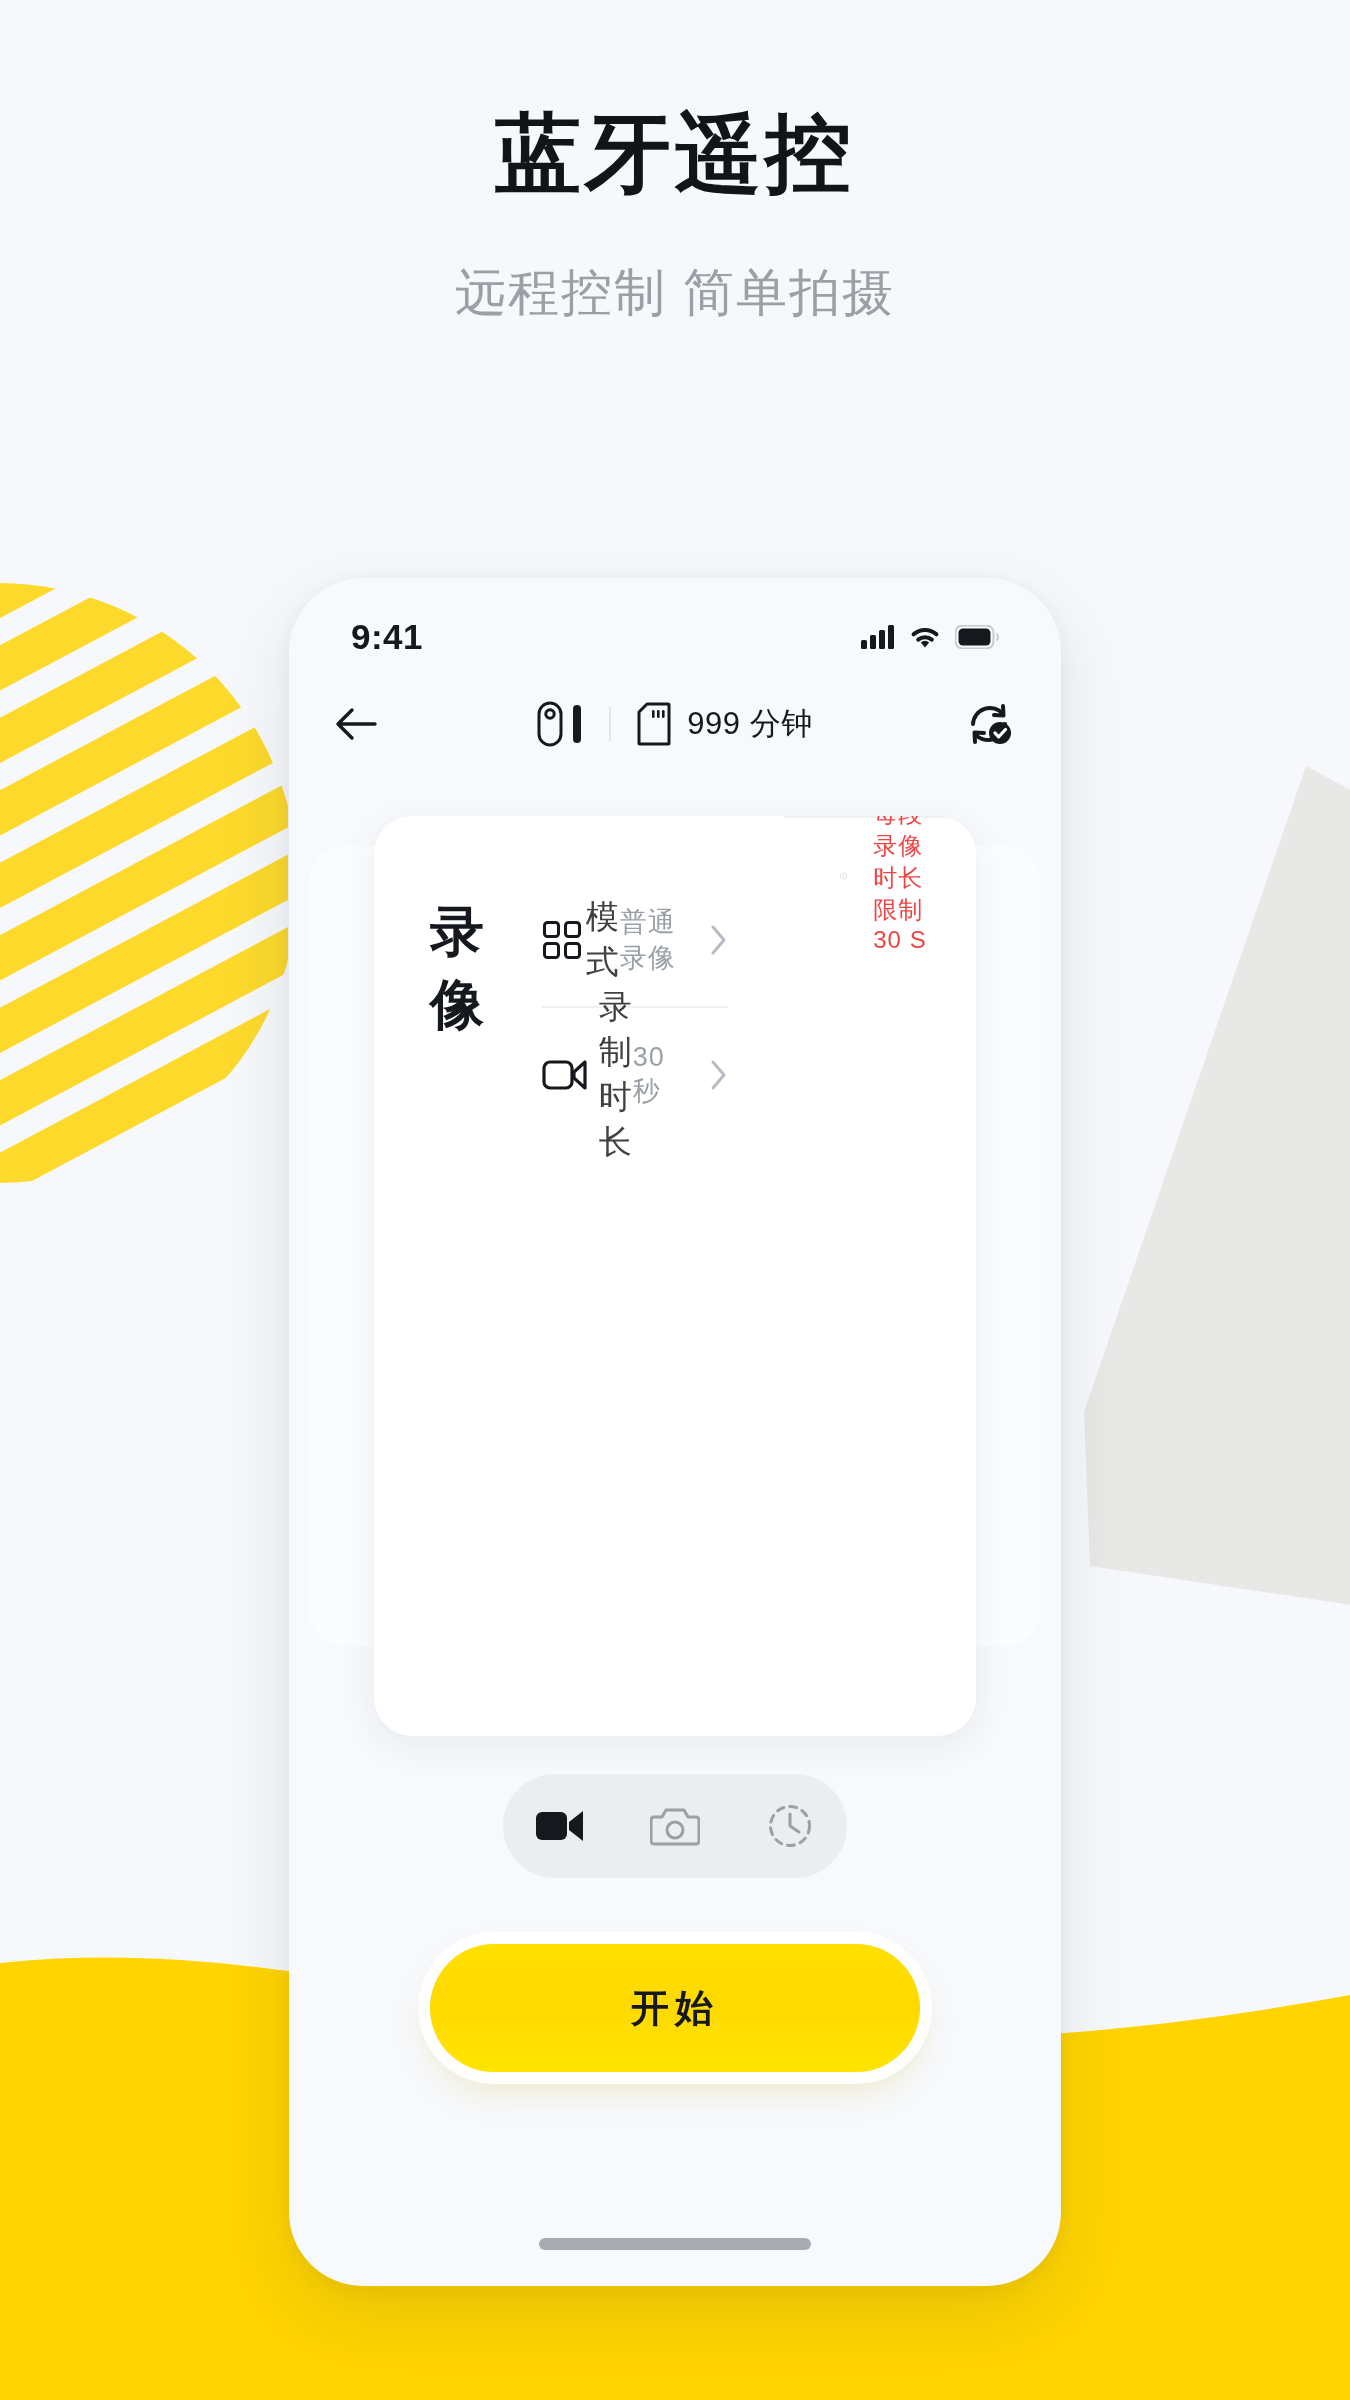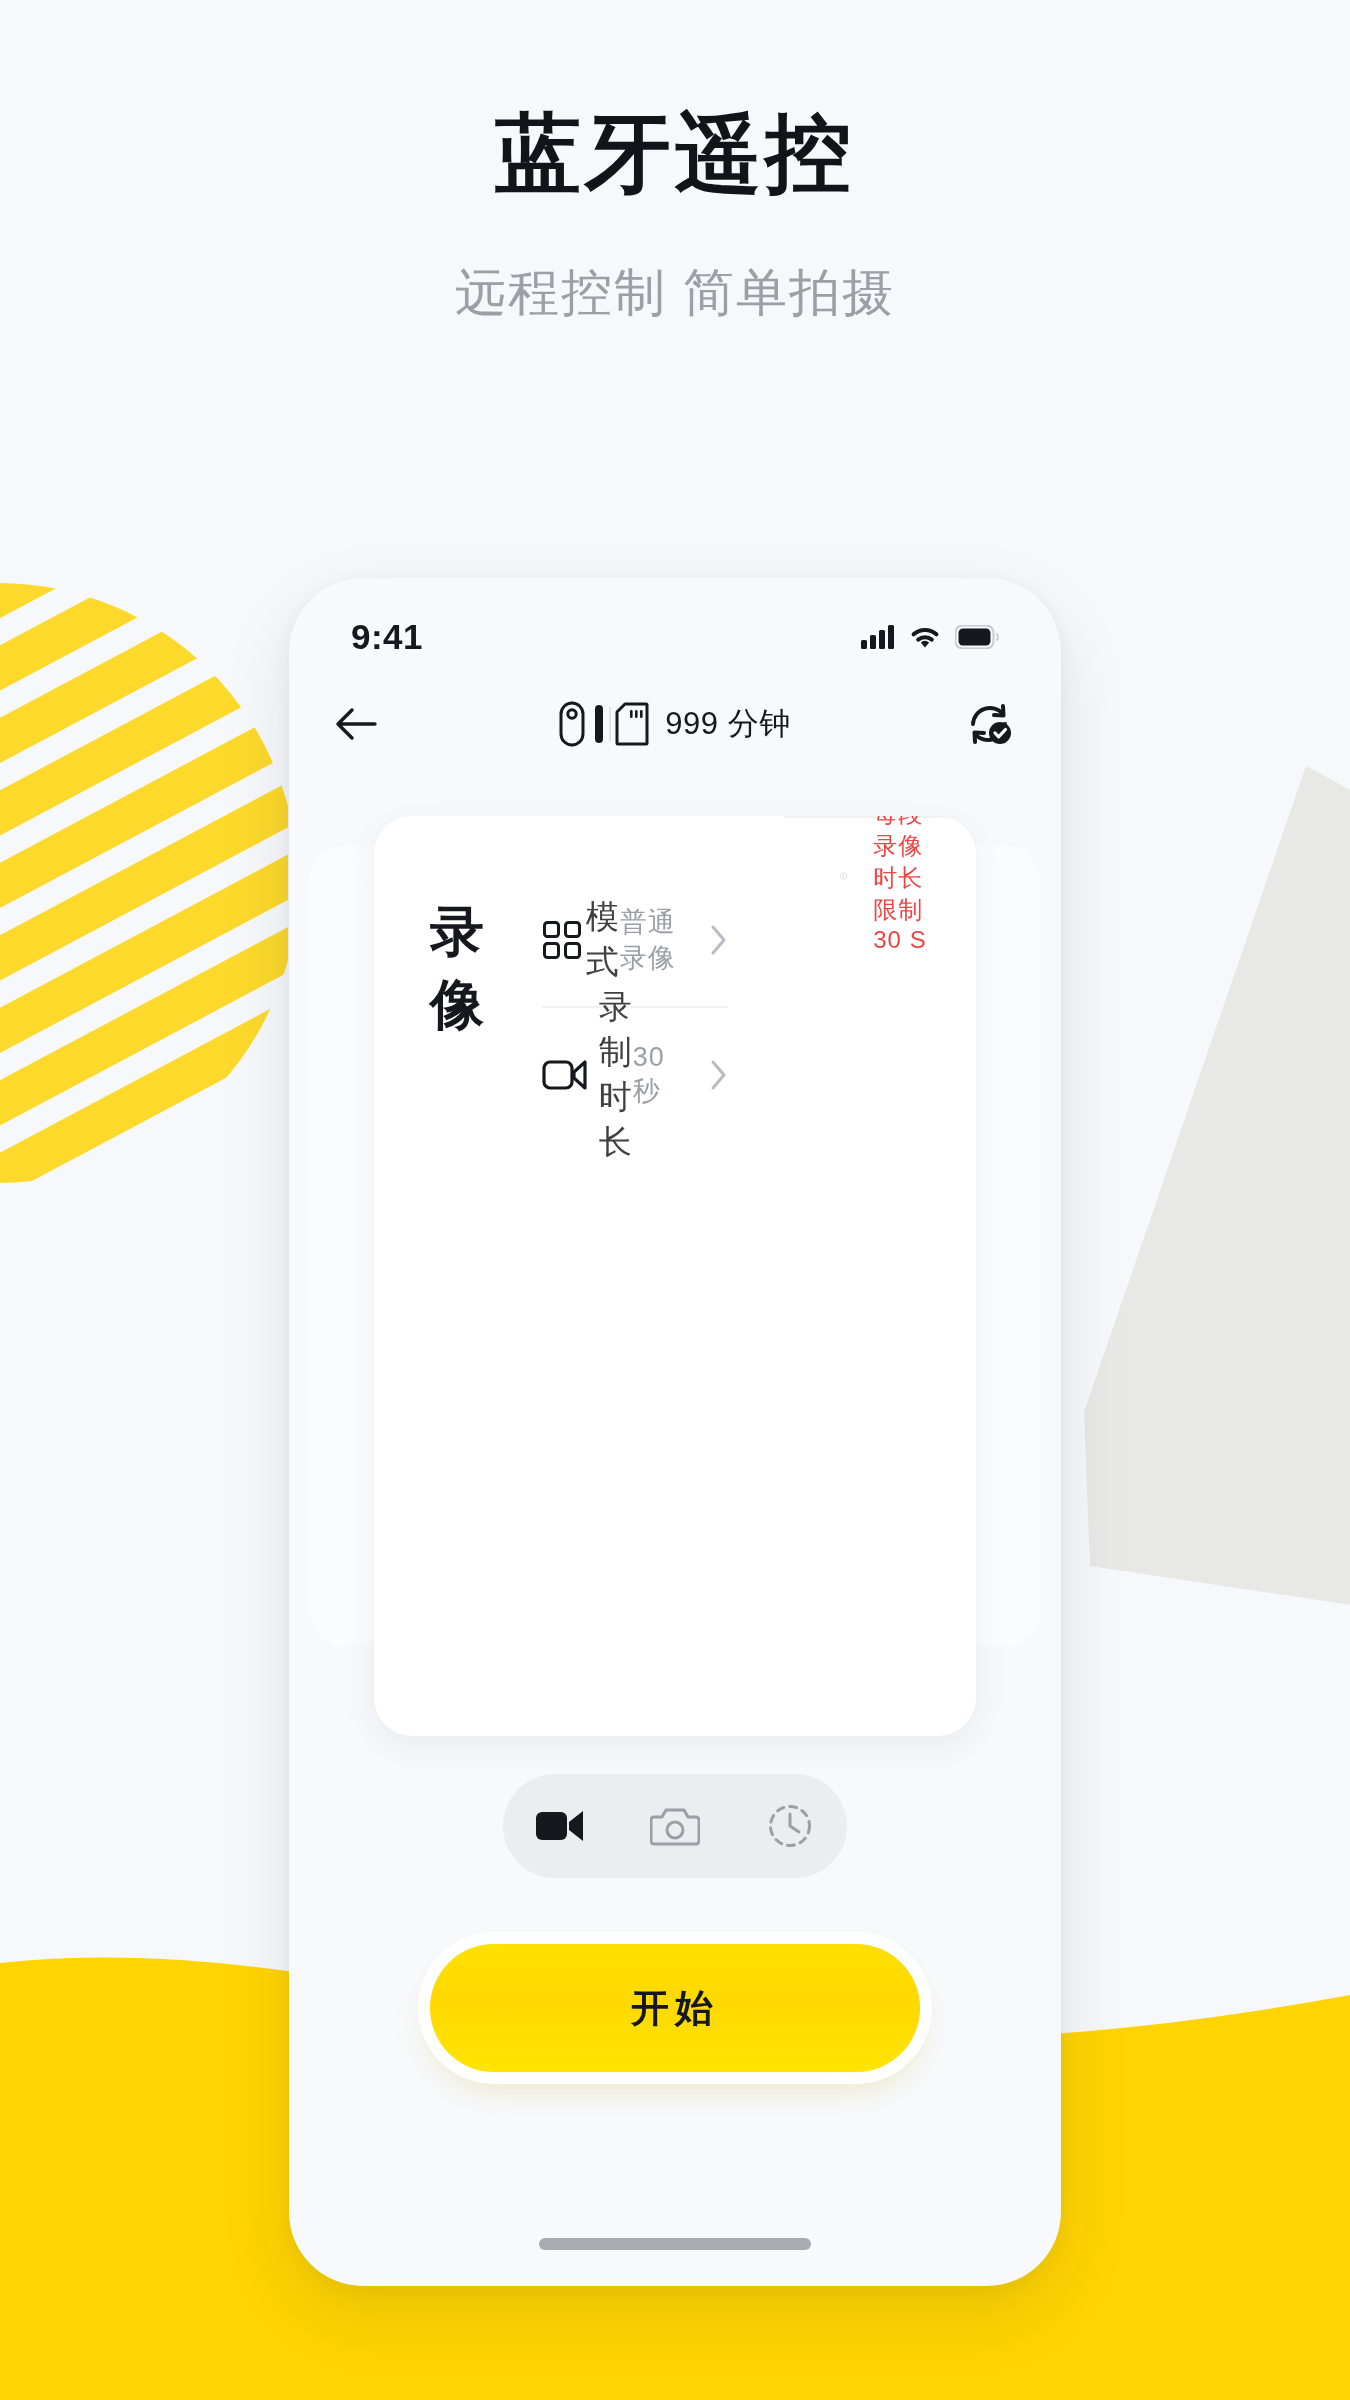--- a/index.html
+++ b/index.html
@@ -48,21 +48,21 @@
   .status-time { font-size:35px; font-weight:600; color:#15181c; letter-spacing:.5px; }
   .status-icons { display:flex; align-items:center; gap:14px; }
 
   
   .navbar {
     height:108px; display:flex; align-items:center;
     padding:0 46px; gap:0;
   }
   .nav-back { width:70px; display:flex; align-items:center; justify-content:flex-start; }
   .nav-center {
-    flex:1; display:flex; align-items:center; justify-content:center; gap:4px;
+    flex:1; display:flex; align-items:center; justify-content:center; gap:26px;
   }
   .nav-divider { width:2px; height:34px; background:#e2e5ea; }
   .nav-sd { display:flex; align-items:center; gap:16px; }
   .nav-sd-text { font-size:31px; color:#15181c; font-weight:400; letter-spacing:.5px; }
   .nav-right { width:70px; display:flex; align-items:center; justify-content:flex-end; }
 
   
   .cards-wrap { position:relative; margin-top:22px; height:930px; }
   .card-peek {
     position:absolute; top:46px; width:80px; height:800px;

